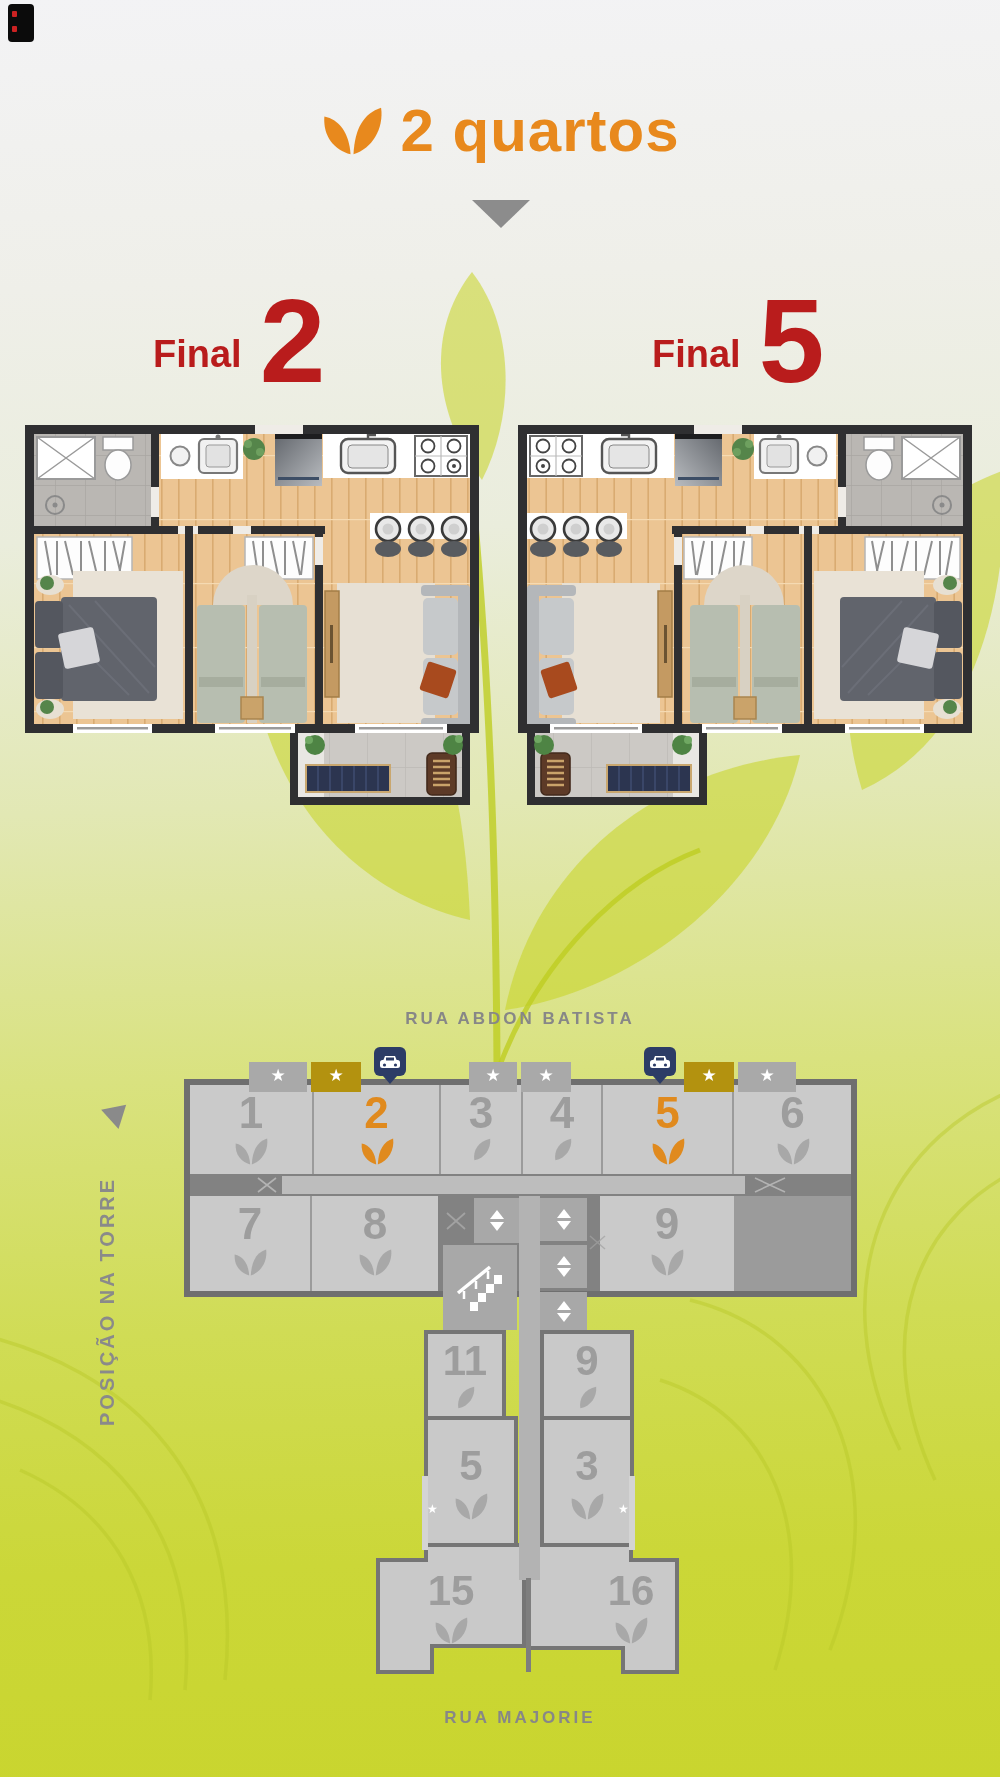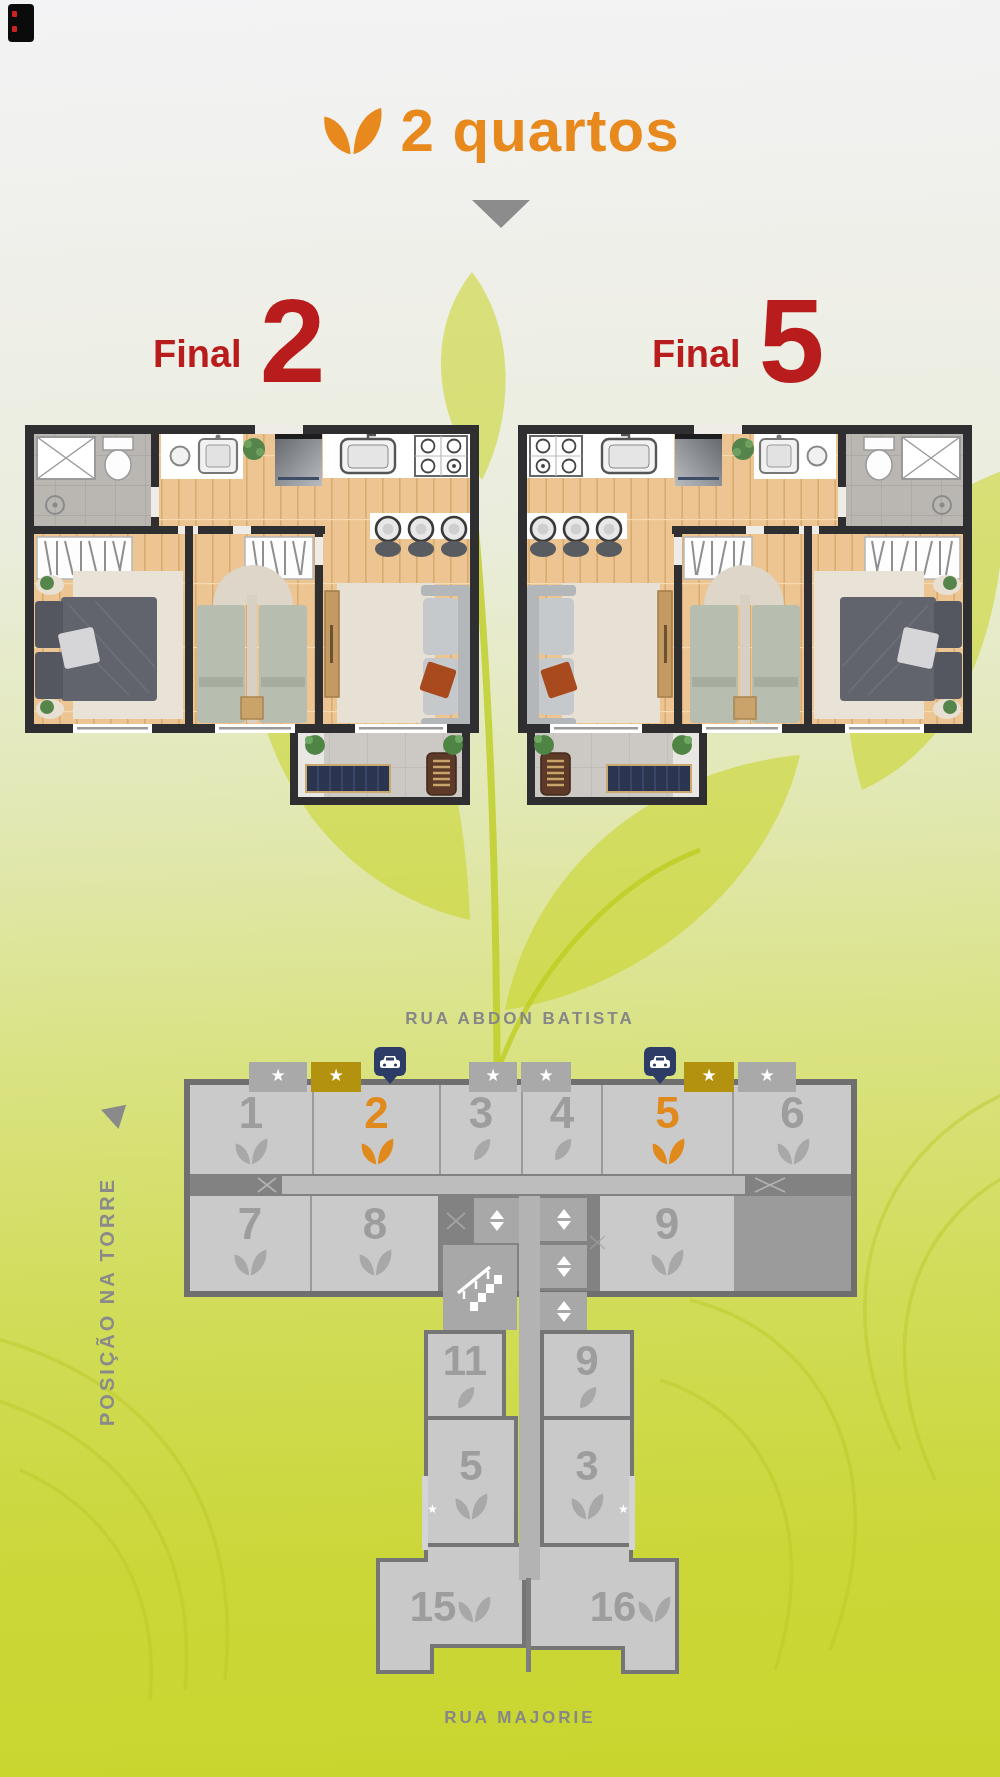--- a/index.html
+++ b/index.html
@@ -92,21 +92,21 @@
   #stairs{left:443px;top:1245px;width:74px;height:85px;background:#a8a8a8;z-index:3;display:flex;align-items:center;justify-content:center}
 
   
   .lunit{position:absolute;background:#c9c9c9;border:4px solid #757575;box-sizing:border-box;z-index:1;display:flex;flex-direction:column;align-items:center;justify-content:center}
   .lunit .num,.lcontent .num{font-size:42px;font-weight:bold;color:#9d9d9d;line-height:1}
   #u11{left:424px;top:1330px;width:82px;height:90px}
   #u12{left:540px;top:1330px;width:94px;height:90px}
   #u13{left:424px;top:1416px;width:94px;height:133px}
   #u14{left:540px;top:1416px;width:94px;height:133px}
   #svg1516{left:376px;top:1543px;width:304px;height:134px;z-index:1}
-  .lcontent{position:absolute;display:flex;flex-direction:row;align-items:center;justify-content:center;z-index:2}
+  .lcontent{position:absolute;display:flex;flex-direction:column;align-items:center;justify-content:center;z-index:2}
   #u15c{left:378px;top:1551px;width:146px;height:112px}
   #u16c{left:558px;top:1551px;width:146px;height:112px}
   .door-strip{position:absolute;width:6px;height:74px;background:#d4d4d4;z-index:2}
   #d13{left:422px;top:1476px}#d14{left:629px;top:1476px}
   .corner-star{position:absolute;color:#fff;font-size:12px;z-index:3}
   #cs13{left:427px;top:1502px}#cs14{left:618px;top:1502px}
 </style>
 </head>
 <body>
 

